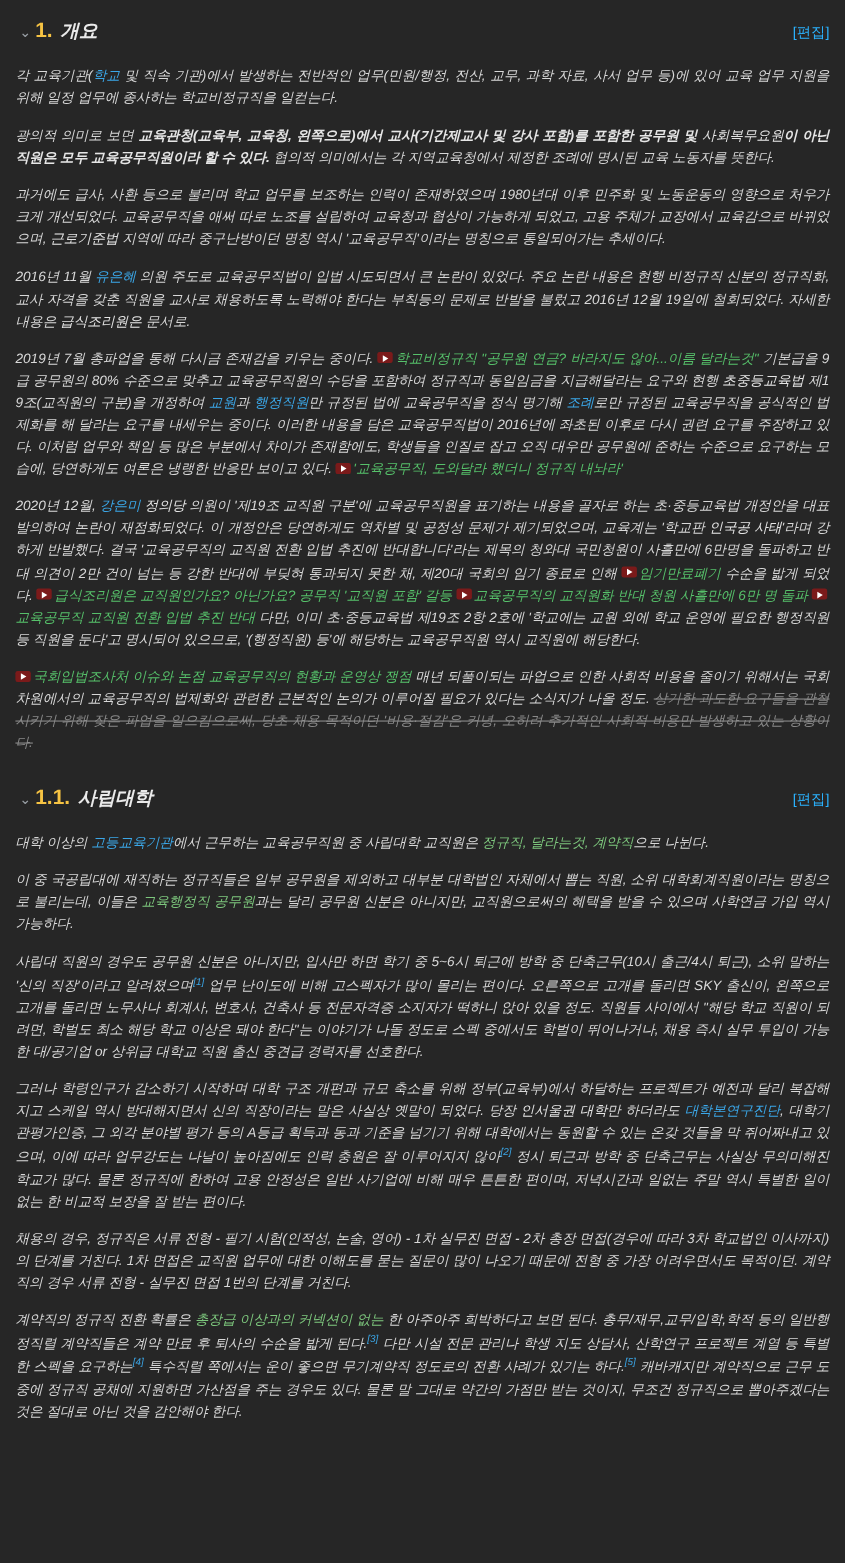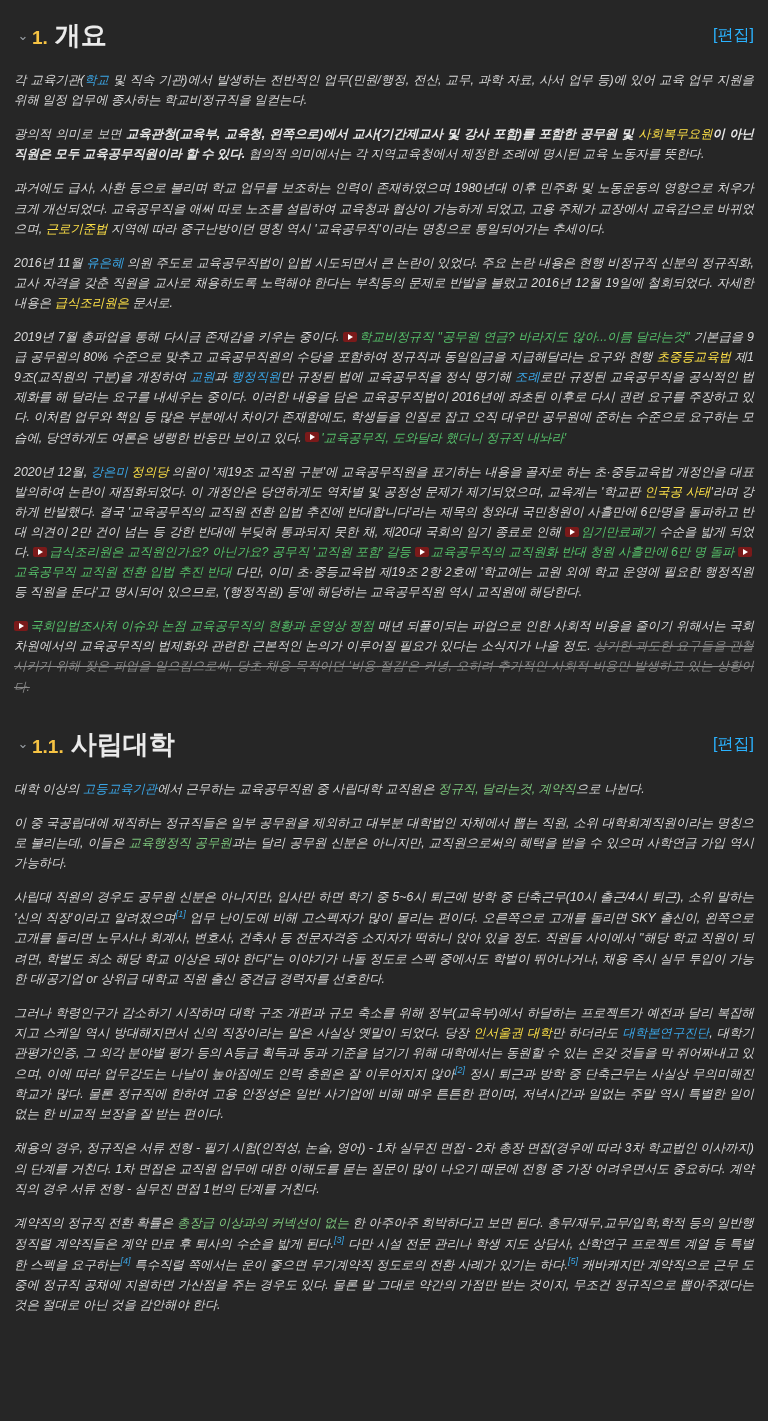--- a/index.html
+++ b/index.html
@@ -30,38 +30,39 @@
   }
   .h-num{
     color:#f6c343;
     font-weight:bold;
     font-size:19px;
     margin-right:7px;
   }
   .h-text{
     color:#eaeaea;
     font-weight:bold;
-    font-size:26px;
+    font-size:17px;
+    font-style:italic;
   }
   .edit-link{
     margin-left:auto;
     color:#2bb3ff;
-    font-size:16px;
+    font-size:13px;
     cursor:pointer;
   }
   h2.heading{margin:0;padding:0;font-size:19px;font-weight:bold;display:flex;align-items:baseline;}
 
   p{
     margin:0 0 14px 0;
     text-align:justify;
     word-break:break-all;
     font-style:italic;
   }
   .lnk{color:#3ba7e8;}
-  .lnk-orange{color:#fde047;}
+  .lnk-orange{color:#e5e5e5;}
   .lnk-green{color:#7dc77d;}
   .strike{
     color:#8a8a8a;
     text-decoration:line-through;
   }
   .vidchip{
     display:inline-block;
     background:#7b1a1a;
     border-radius:2px;
     width:14px;
@@ -145,20 +146,20 @@
 
   <p>
     사립대 직원의 경우도 공무원 신분은 아니지만, 입사만 하면 학기 중 5~6시 퇴근에 방학 중 단축근무(10시 출근/4시 퇴근), 소위 말하는 '신의 직장'이라고 알려졌으며<span class="sup">[1]</span> 업무 난이도에 비해 고스펙자가 많이 몰리는 편이다. 오른쪽으로 고개를 돌리면 SKY 출신이, 왼쪽으로 고개를 돌리면 노무사나 회계사, 변호사, 건축사 등 전문자격증 소지자가 떡하니 앉아 있을 정도. 직원들 사이에서 "해당 학교 직원이 되려면, 학벌도 최소 해당 학교 이상은 돼야 한다"는 이야기가 나돌 정도로 스펙 중에서도 학벌이 뛰어나거나, 채용 즉시 실무 투입이 가능한 대/공기업 or 상위급 대학교 직원 출신 중견급 경력자를 선호한다.
   </p>
 
   <p>
     그러나 학령인구가 감소하기 시작하며 대학 구조 개편과 규모 축소를 위해 정부(교육부)에서 하달하는 프로젝트가 예전과 달리 복잡해지고 스케일 역시 방대해지면서 신의 직장이라는 말은 사실상 옛말이 되었다. 당장 <span class="lnk-orange">인서울권 대학</span>만 하더라도 <span class="lnk">대학본연구진단</span>, 대학기관평가인증, 그 외각 분야별 평가 등의 A등급 획득과 동과 기준을 넘기기 위해 대학에서는 동원할 수 있는 온갖 것들을 막 쥐어짜내고 있으며, 이에 따라 업무강도는 나날이 높아짐에도 인력 충원은 잘 이루어지지 않아<span class="sup">[2]</span> 정시 퇴근과 방학 중 단축근무는 사실상 무의미해진 학교가 많다. 물론 정규직에 한하여 고용 안정성은 일반 사기업에 비해 매우 튼튼한 편이며, 저녁시간과 일없는 주말 역시 특별한 일이 없는 한 비교적 보장을 잘 받는 편이다.
   </p>
 
   <p>
-    채용의 경우, 정규직은 서류 전형 - 필기 시험(인적성, 논술, 영어) - 1차 실무진 면접 - 2차 총장 면접(경우에 따라 3차 학교법인 이사까지)의 단계를 거친다. 1차 면접은 교직원 업무에 대한 이해도를 묻는 질문이 많이 나오기 때문에 전형 중 가장 어려우면서도 중요하다. 계약직의 경우 서류 전형 - 실무진 면접 1번의 단계를 거친다.
+    채용의 경우, 정규직은 서류 전형 - 필기 시험(인적성, 논술, 영어) - 1차 실무진 면접 - 2차 총장 면접(경우에 따라 3차 학교법인 이사까지)의 단계를 거친다. 1차 면접은 교직원 업무에 대한 이해도를 묻는 질문이 많이 나오기 때문에 전형 중 가장 어려우면서도 목적이던. 계약직의 경우 서류 전형 - 실무진 면접 1번의 단계를 거친다.
   </p>
 
   <p>
     계약직의 정규직 전환 확률은 <span class="lnk-green">총장급 이상과의 커넥션이 없는</span> 한 아주아주 희박하다고 보면 된다. 총무/재무,교무/입학,학적 등의 일반행정직렬 계약직들은 계약 만료 후 퇴사의 수순을 밟게 된다.<span class="sup">[3]</span> 다만 시설 전문 관리나 학생 지도 상담사, 산학연구 프로젝트 계열 등 특별한 스펙을 요구하는<span class="sup">[4]</span> 특수직렬 쪽에서는 운이 좋으면 무기계약직 정도로의 전환 사례가 있기는 하다.<span class="sup">[5]</span> 캐바캐지만 계약직으로 근무 도중에 정규직 공채에 지원하면 가산점을 주는 경우도 있다. 물론 말 그대로 약간의 가점만 받는 것이지, 무조건 정규직으로 뽑아주겠다는 것은 절대로 아닌 것을 감안해야 한다.
   </p>
 
 </div>
 
 </body></html>

